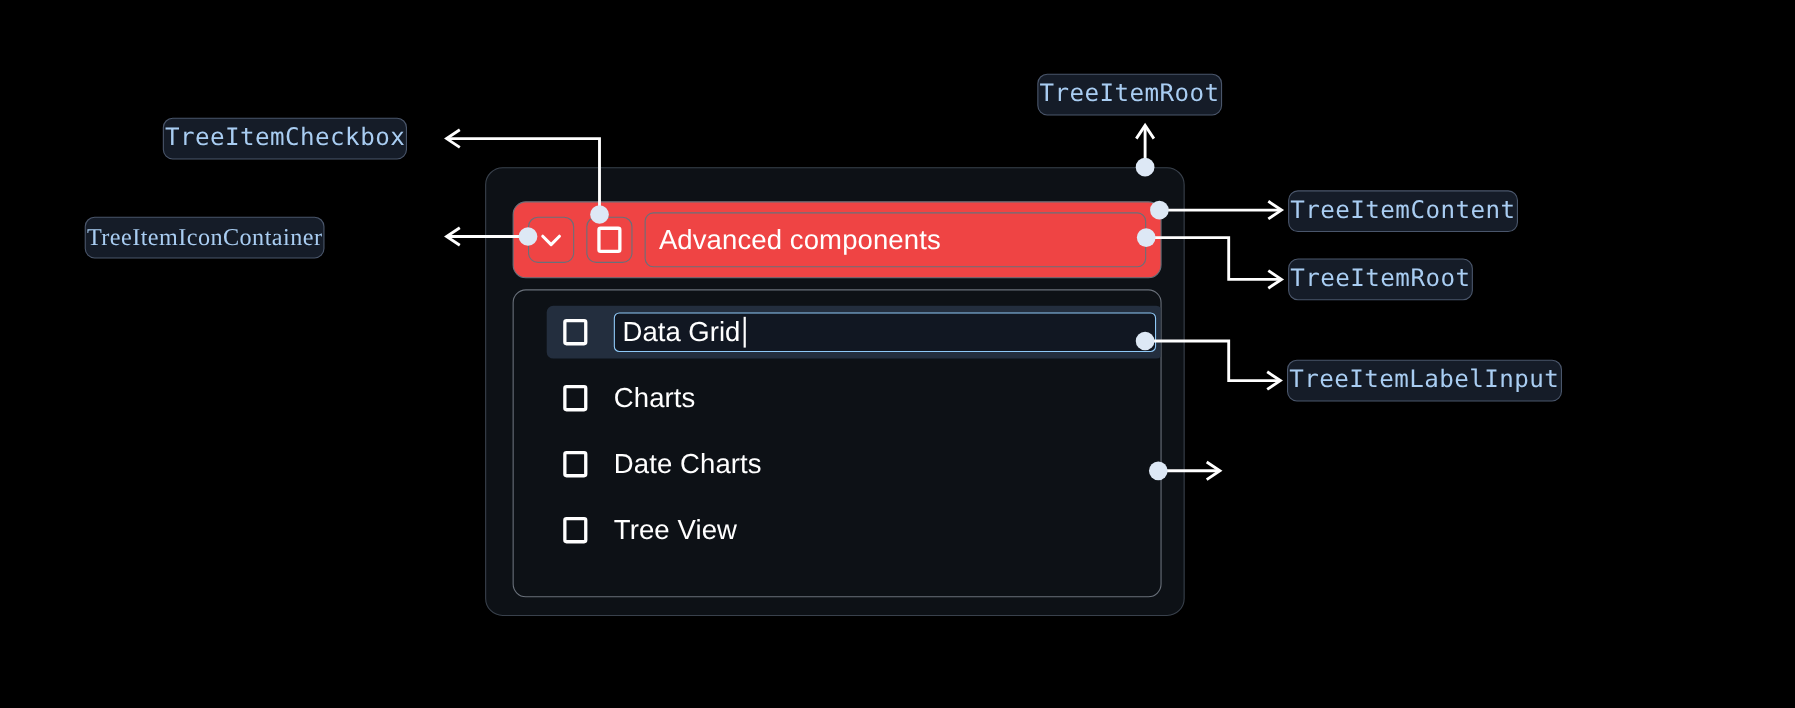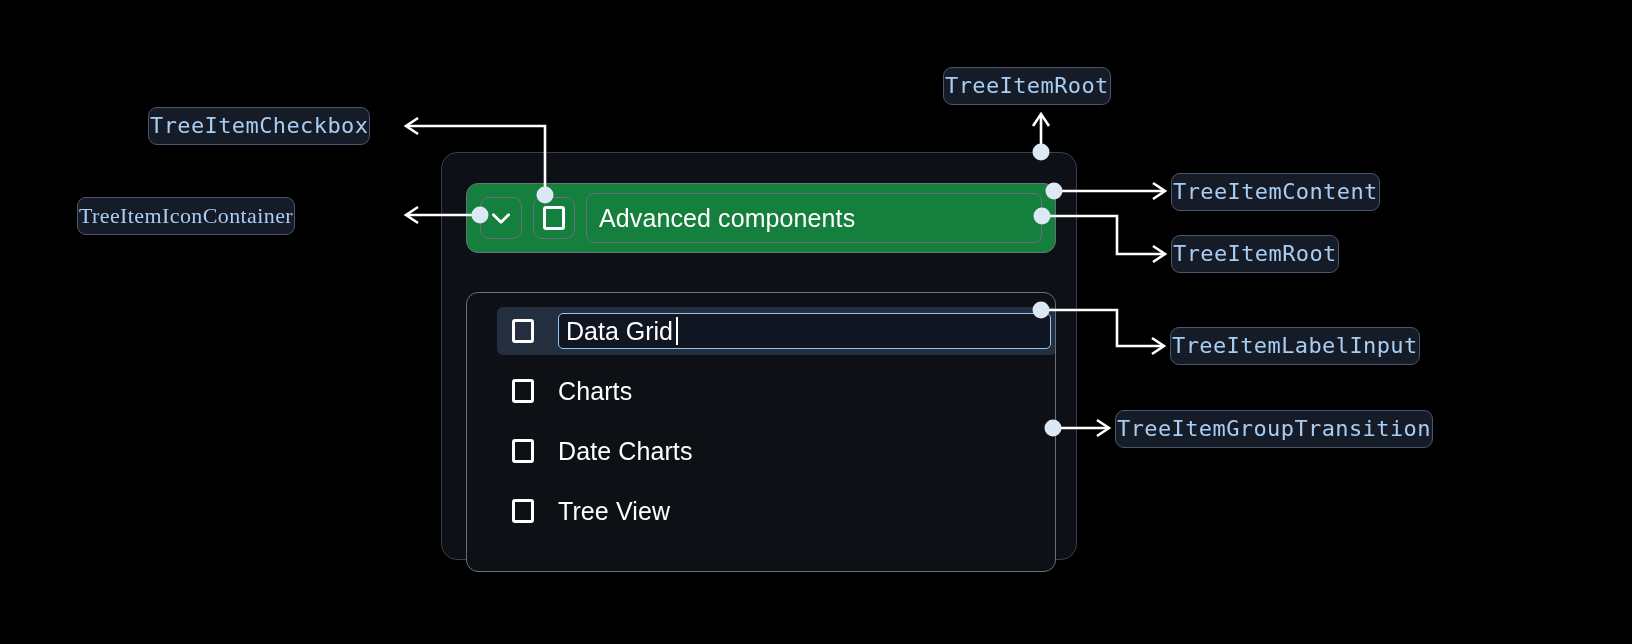--- a/index.html
+++ b/index.html
@@ -61,21 +61,21 @@
     border-radius: 16px;
     z-index: 10;
   }
 
   #tree-content {
     position: absolute;
     left: 24px;
     top: 30px;
     width: 590px;
     height: 70px;
-    background: #15803d;
+    background: #ef4444;
     border: 1.5px solid #69707a;
     border-radius: 12px;
     display: flex;
     align-items: center;
     padding: 0 13px;
     gap: 11px;
   }
 
   .icon-container {
     flex: 0 0 auto;
@@ -123,21 +123,20 @@
   #group-transition {
     position: absolute;
     left: 24px;
     top: 110px;
     width: 590px;
     height: 280px;
     background: #0d1116;
     border: 1.5px solid #69707a;
     border-radius: 12px;
     overflow: hidden;
-    margin-top: 29px;
   }
 
   .tree-row {
     position: absolute;
     left: 30px;
     width: 560px;
     height: 48px;
     display: flex;
     align-items: center;
     gap: 0;
@@ -198,21 +197,20 @@
   <div class="chip" style="left:77px; top:197px;font-family:Liberation Serif, serif;">TreeItemIconContainer</div>
 
   <div class="chip" style="left:943px; top:67px;">TreeItemRoot</div>
 
   <div class="chip" style="left:1171px; top:173px;">TreeItemContent</div>
 
   <div class="chip" style="left:1171px; top:235px;">TreeItemRoot</div>
 
   <div class="chip" style="left:1170px; top:327px;">TreeItemLabelInput</div>
 
-  <div class="chip" style="left:1115px; top:410px;">TreeItemGroupTransition</div>
 
   <svg id="wires" viewBox="0 0 1632 644">
     <g fill="none" stroke="#ffffff" stroke-width="2.6" stroke-linecap="butt" stroke-linejoin="miter">
 
       <path d="M545,195 L545,126 L407,126"></path>
 
       <path d="M418,118 L406,126 L418,134" stroke-width="2.6"></path>
 
       <path d="M480,215 L407,215"></path>
       <path d="M418,207 L406,215 L418,223"></path>

